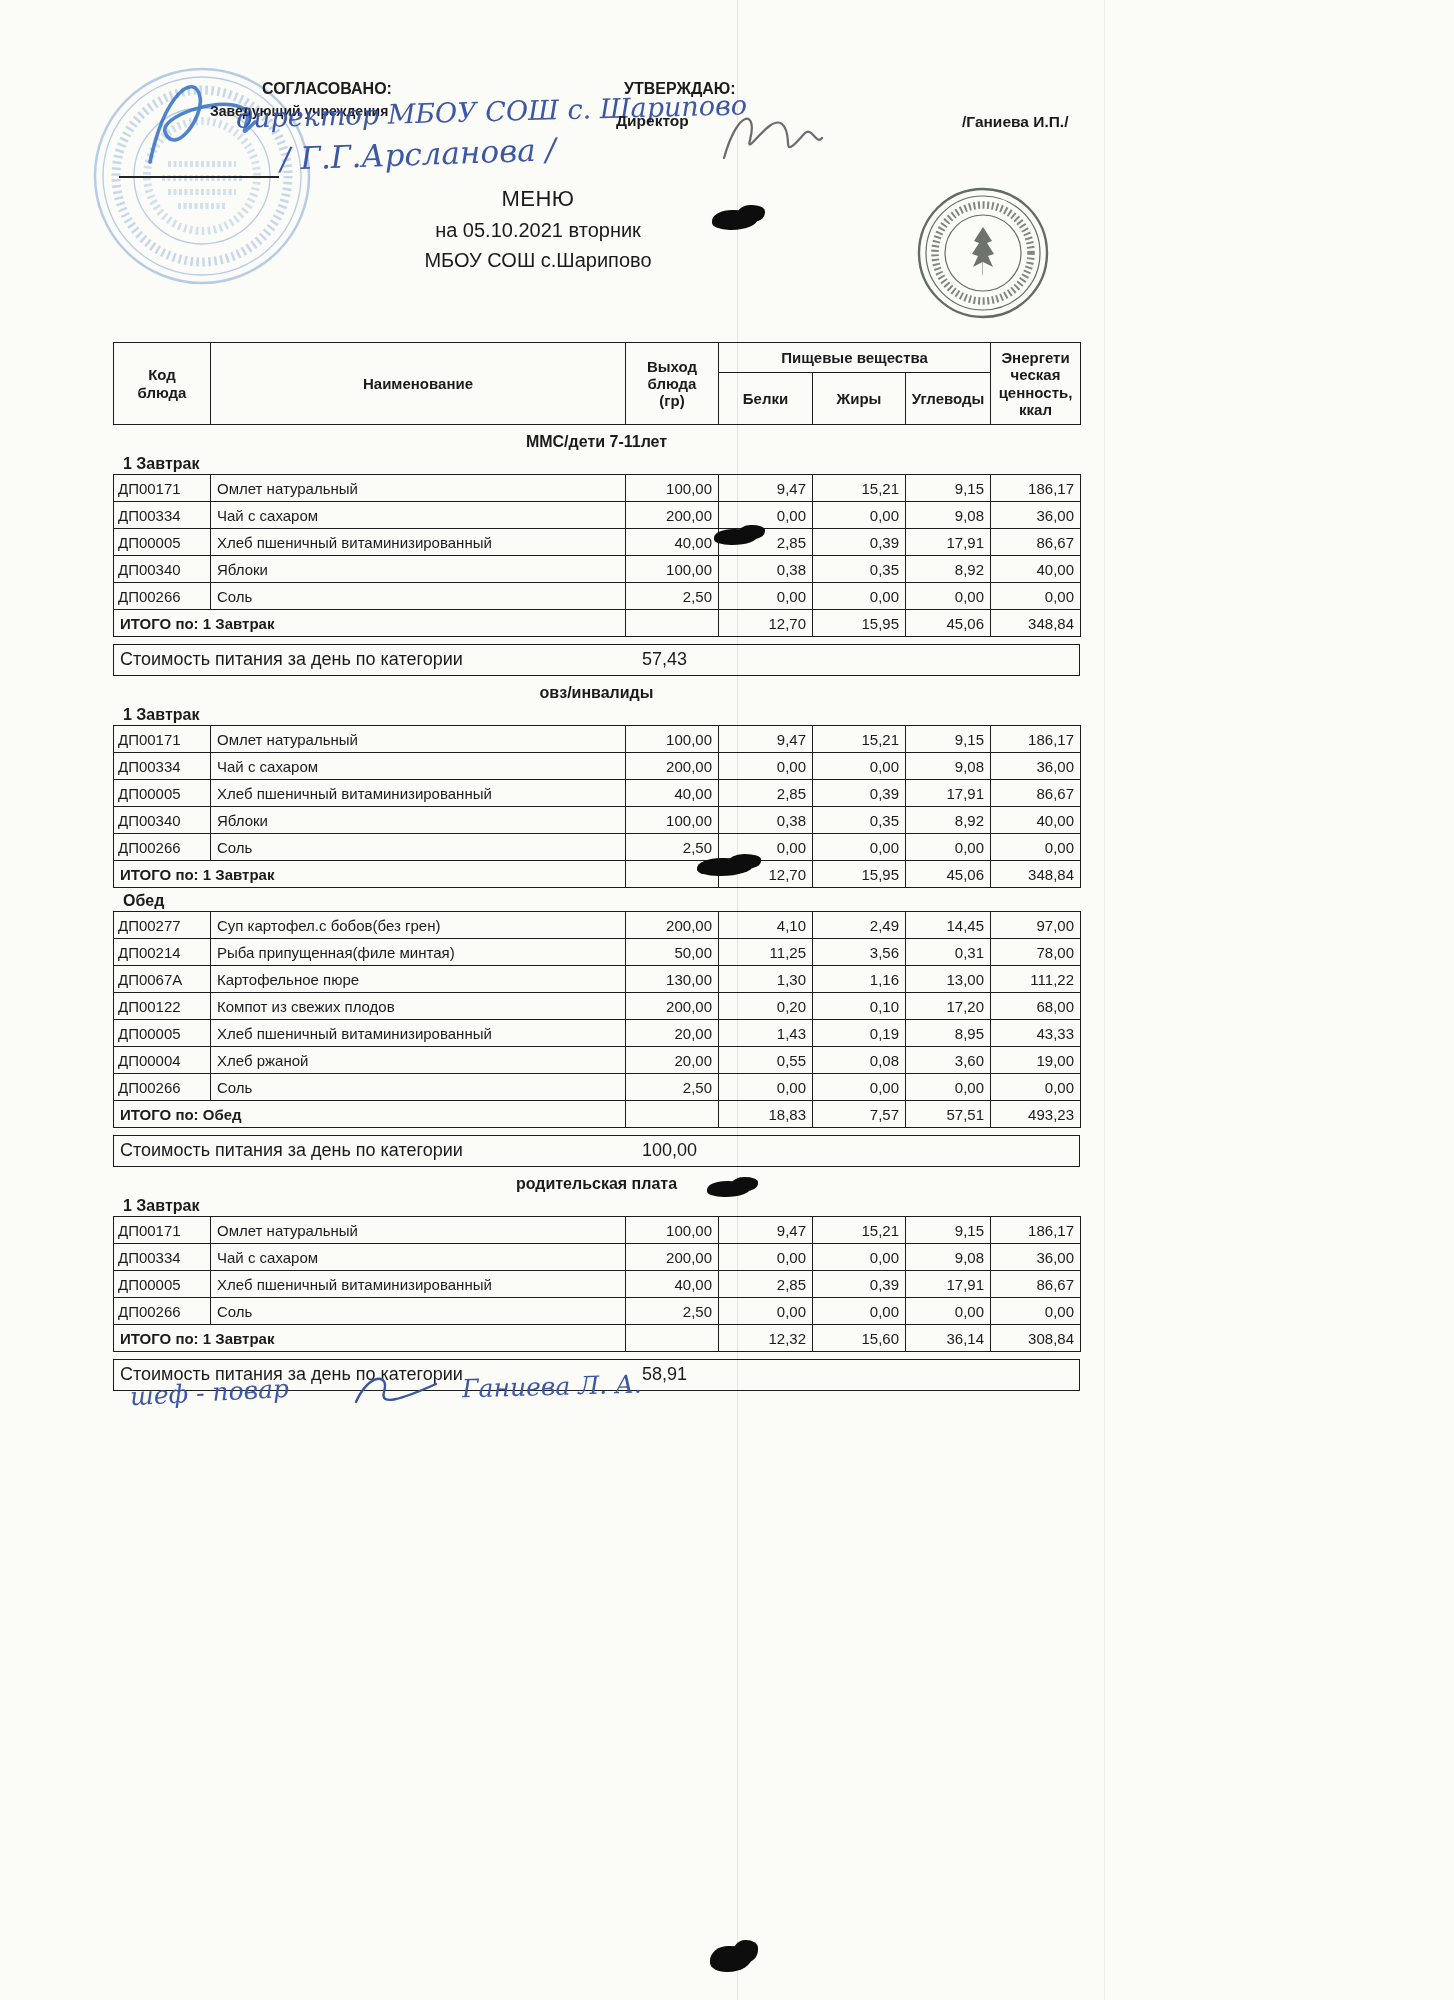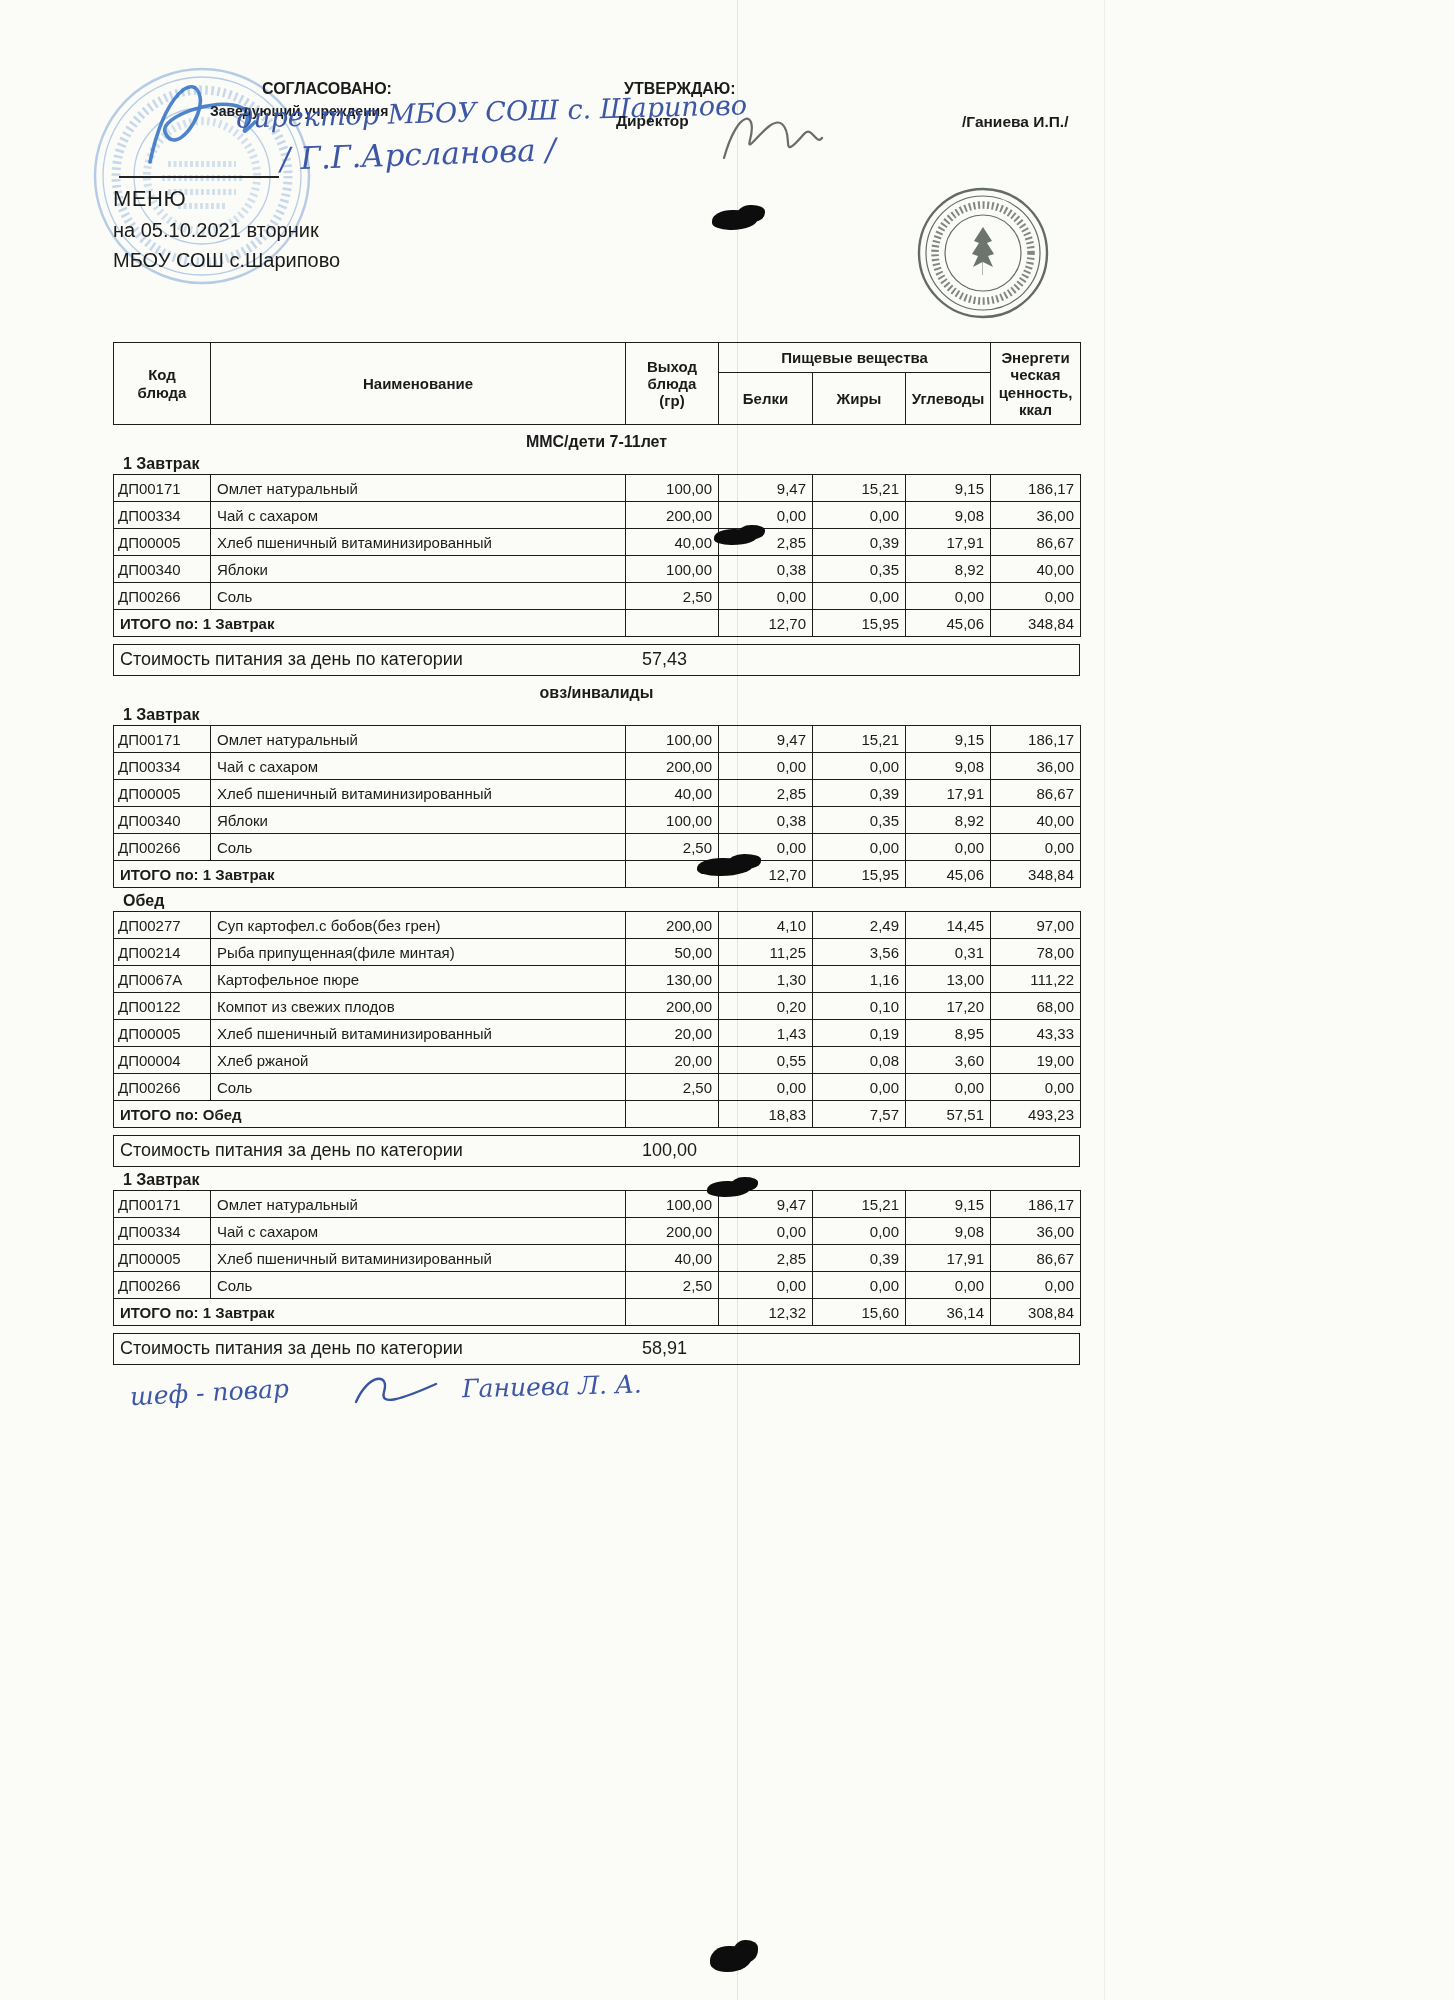--- a/index.html
+++ b/index.html
@@ -1,20 +1,20 @@
 <!DOCTYPE html>
 <html><head>
 <meta charset="utf-8">
 <style>
   html,body{margin:0;padding:0;background:#888;}
   .page{position:relative;width:1454px;height:2000px;background:#fbfbf8;font-family:"Liberation Sans",sans-serif;color:#1b1b1b;overflow:hidden;margin:0 auto;}
   .fold{position:absolute;top:0;bottom:0;width:1px;background:#e4e4e0;}
   .fold.f2{background:#ededea;}
   .printed{position:absolute;font-weight:bold;font-size:16px;white-space:nowrap;}
-  .title-block{position:absolute;left:113px;top:186px;width:850px;}
+  .title-block{position:absolute;left:113px;top:186px;width:850px;text-align:center;}
   .title-menu{font-size:22px;letter-spacing:.5px;margin-bottom:7px;}
   .title-date{font-size:20px;margin-bottom:7px;}
   .title-school{font-size:20px;}
   .content{position:absolute;left:113px;top:342px;width:967px;}
   table{border-collapse:collapse;table-layout:fixed;width:967px;}
   td{border:1px solid #1c1c1c;font-size:15px;padding:1px 6px;overflow:hidden;white-space:nowrap;height:24px;}
   .head-table td{font-weight:bold;text-align:center;white-space:pre-line;vertical-align:middle;font-size:15px;line-height:1.15;padding:2px 3px;}
   .head-table tr.r1{height:30px;}
   .head-table tr.r2{height:52px;}
   td.code{padding-left:4px;}
@@ -333,20 +333,21 @@
               <td class="total-label" colspan="2">ИТОГО по: Обед</td>
               <td class="num"></td>
               <td class="num">18,83</td>
               <td class="num">7,57</td>
               <td class="num">57,51</td>
               <td class="num">493,23</td>
             </tr>
           </tbody>
         </table>
         <div class="cost-box"><span class="cost-label">Стоимость питания за день по категории</span><span class="cost-value">100,00</span></div>
+        <div class="section-title">родительская плата</div>
         <div class="meal-label">1 Завтрак</div>
         <table class="menu-table">
           <colgroup>
             <col style="width: 97px;">
             <col style="width: 415px;">
             <col style="width: 93px;">
             <col style="width: 94px;">
             <col style="width: 93px;">
             <col style="width: 85px;">
             <col style="width: 90px;">

